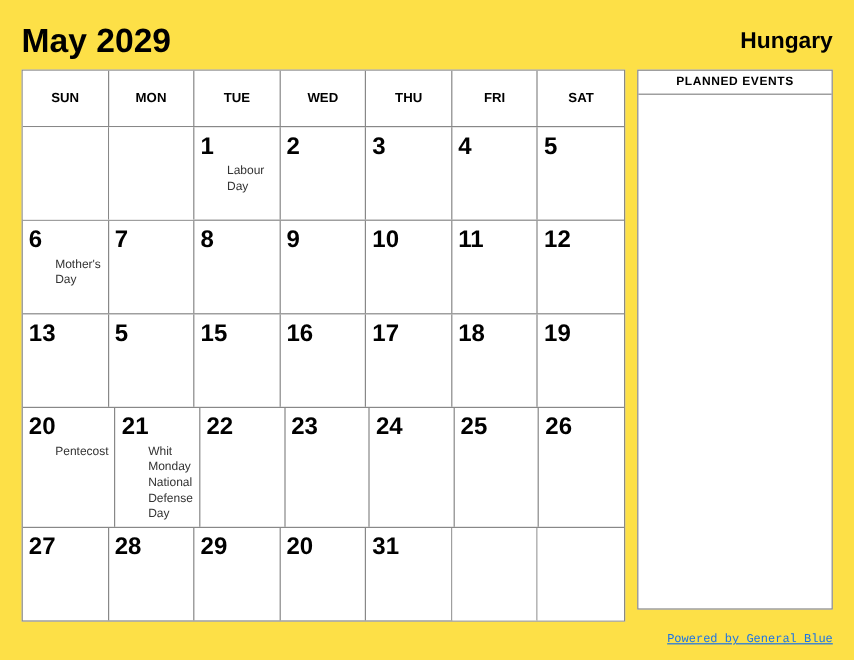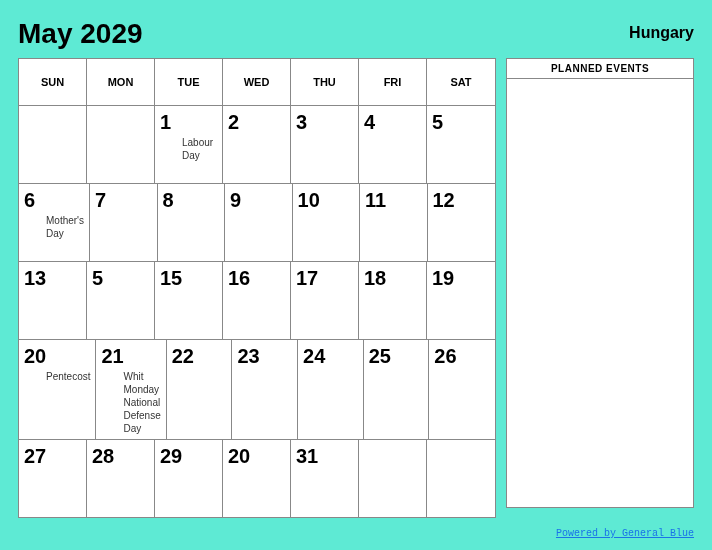--- a/index.html
+++ b/index.html
@@ -7,40 +7,40 @@
       font-family: Arial, sans-serif;
       background: #f0f0f0;
       display: flex;
       justify-content: center;
       align-items: center;
       width: 712px;
       height: 550px;
       overflow: hidden;
     }
     .page {
-      background: #5eead4;
+      background: #fde047;
       width: 712px;
       height: 550px;
       padding: 18px 18px 10px 18px;
       display: flex;
       flex-direction: column;
     }
     .header {
       display: flex;
       justify-content: space-between;
       align-items: flex-start;
       margin-bottom: 8px;
     }
     .title {
       font-size: 28px;
       font-weight: bold;
       color: #000;
     }
     .country {
-      font-size: 16px;
+      font-size: 19px;
       font-weight: bold;
       color: #000;
       margin-top: 6px;
     }
     .main-area {
       display: flex;
       flex: 1;
       gap: 10px;
     }
     .calendar {
@@ -93,21 +93,21 @@
       line-height: 1.2;
     }
     .day-event {
       font-size: 10px;
       color: #333;
       margin-top: 2px;
       line-height: 1.3;
       margin-left: 22px;
     }
     .sidebar {
-      width: 188px;
+      width: 163px;
       display: flex;
       flex-direction: column;
       gap: 16px;
     }
     .sidebar-box {
       border: 1px solid #888;
       background: #fff;
       display: flex;
       flex-direction: column;
     }

